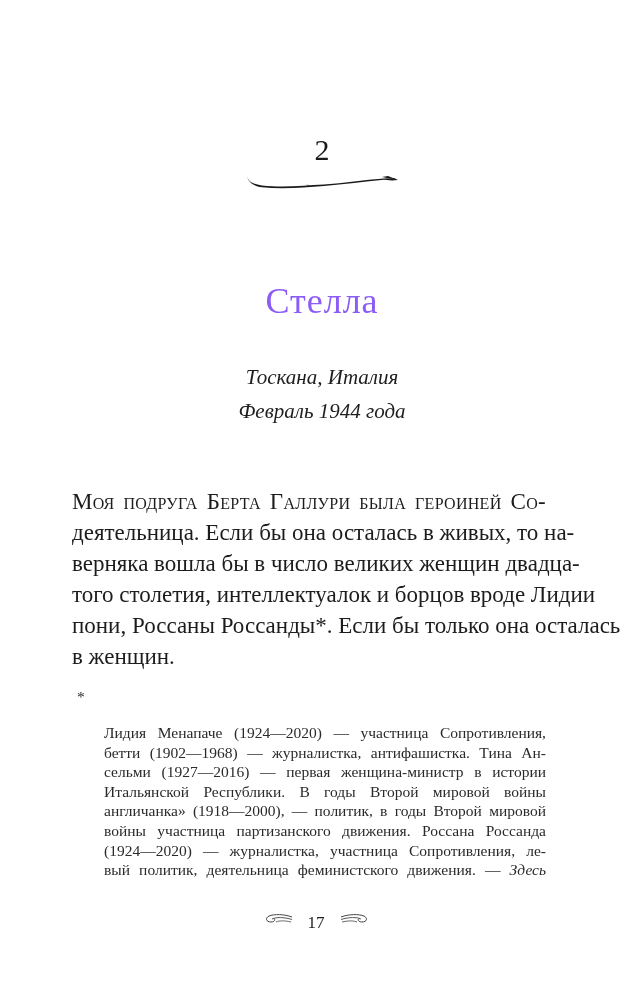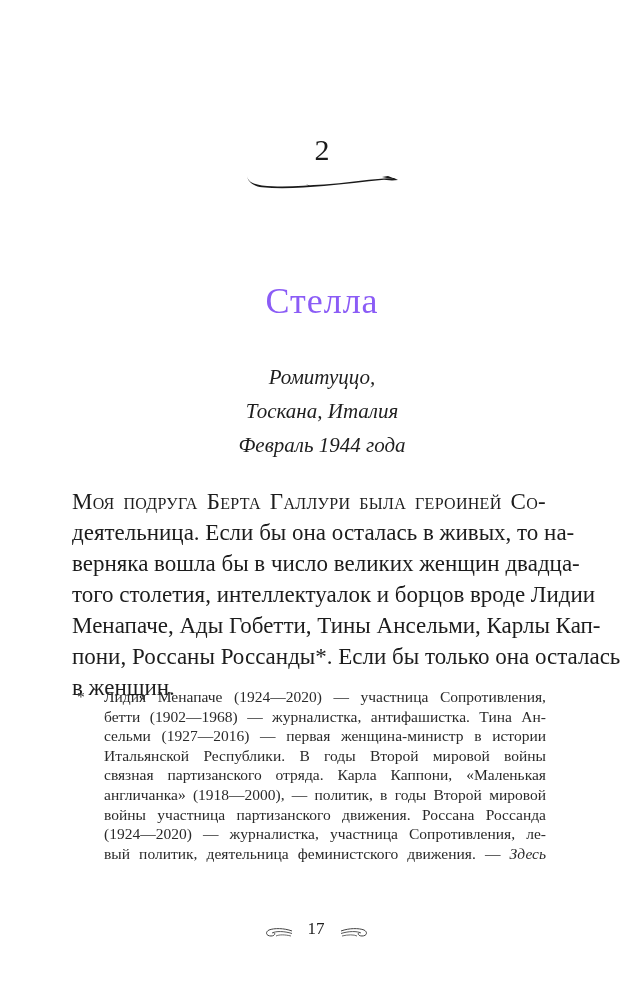--- a/index.html
+++ b/index.html
@@ -93,39 +93,40 @@
     line-height: 19.6px;
     color: #2a2a2a;
   }
   .footnote .marker {
     position: absolute;
     left: 5px;
     top: 0;
   }
   .footnote .text {
     margin-left: 32px;
+    margin-top: 36px;
   }
   .footnote .line {
     display: block;
     white-space: nowrap;
     text-align: justify;
     text-align-last: justify;
   }
   .footnote .line.last {
     text-align-last: left;
   }
   .footnote em { font-style: italic; }
   .folio {
     position: absolute;
     left: 0; right: 12px;
     top: 913px;
     height: 26px;
     display: flex;
     justify-content: center;
-    align-items: flex-end;
+    align-items: flex-start;
     gap: 14px;
   }
   .folio .num {
     font-family: "Liberation Serif", serif;
     font-size: 17px;
     color: #1e1e1e;
   }
   .folio svg { display: block; }
 </style>
 </head>
@@ -137,43 +138,40 @@
 
   <svg class="ornament" viewBox="0 0 156 24" xmlns="http://www.w3.org/2000/svg">
     <path d="M3 6 C4 11, 8 14, 18 15.5 C40 18, 60 15.5, 80 14.5 C100 13, 120 10, 140 8.5 L150 8 L154 10 L148 10.5 L140 9.8 C120 11.5, 100 14.5, 80 16 C60 17.5, 38 19.5, 18 17.2 C9 16, 4 12, 3 6 Z" fill="#1a1a1a"></path>
     <path d="M62 14 L66 17 L70 14.5 L67 16.6 Z" fill="#1a1a1a"></path>
     <path d="M138 7 L144 6 L149 8 L143 8 Z" fill="#1a1a1a"></path>
   </svg>
 
   <div class="chapter-title">Стелла</div>
 
   <div class="dateline">
-    <div>Ромитуццо,</div>
     <div>Тоскана, Италия</div>
     <div>Февраль 1944 года</div>
   </div>
 
   <div class="body-text">
     <span class="line smallcaps">Моя подруга Берта Галлури была героиней Со-</span>
     <span class="line">деятельница. Если бы она осталась в живых, то на-</span>
     <span class="line">верняка вошла бы в число великих женщин двадца-</span>
     <span class="line">того столетия, интеллектуалок и борцов вроде Лидии</span>
-    <span class="line">Менапаче, Ады Гобетти, Тины Ансельми, Карлы Кап-</span>
     <span class="line">пони, Россаны Россанды*. Если бы только она осталась</span>
     <span class="line last">в женщин.</span>
   </div>
 
   <div class="footnote">
     <span class="marker">*</span>
     <div class="text">
       <span class="line">Лидия Менапаче (1924—2020) — участница Сопротивления,</span>
       <span class="line">бетти (1902—1968) — журналистка, антифашистка. Тина Ан-</span>
       <span class="line">сельми (1927—2016) — первая женщина-министр в истории</span>
       <span class="line">Итальянской Республики. В годы Второй мировой войны</span>
-      <span class="line">связная партизанского отряда. Карла Каппони, «Маленькая</span>
       <span class="line">англичанка» (1918—2000), — политик, в годы Второй мировой</span>
       <span class="line">войны участница партизанского движения. Россана Россанда</span>
       <span class="line">(1924—2020) — журналистка, участница Сопротивления, ле-</span>
       <span class="line"><span>вый политик, деятельница феминистского движения. — </span><em>Здесь</em></span>
     </div>
   </div>
 
   <div class="folio">
     <svg width="30" height="12" viewBox="0 0 30 12" xmlns="http://www.w3.org/2000/svg">
       <path d="M28 4 C20 1, 10 1, 5 3 C1 5, 2 9, 7 9 C11 9, 12 6, 9 5.5" fill="none" stroke="#444" stroke-width="1"></path>

